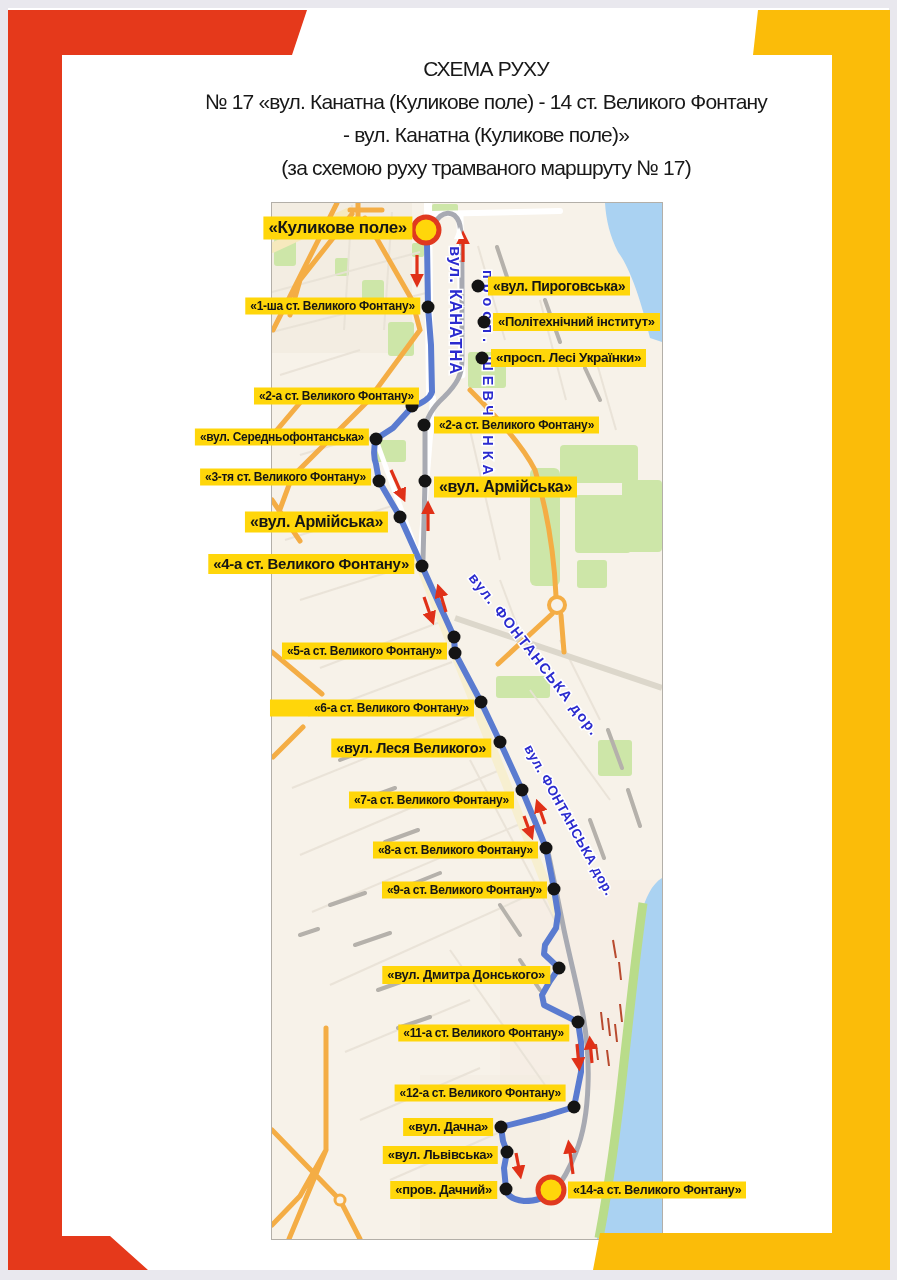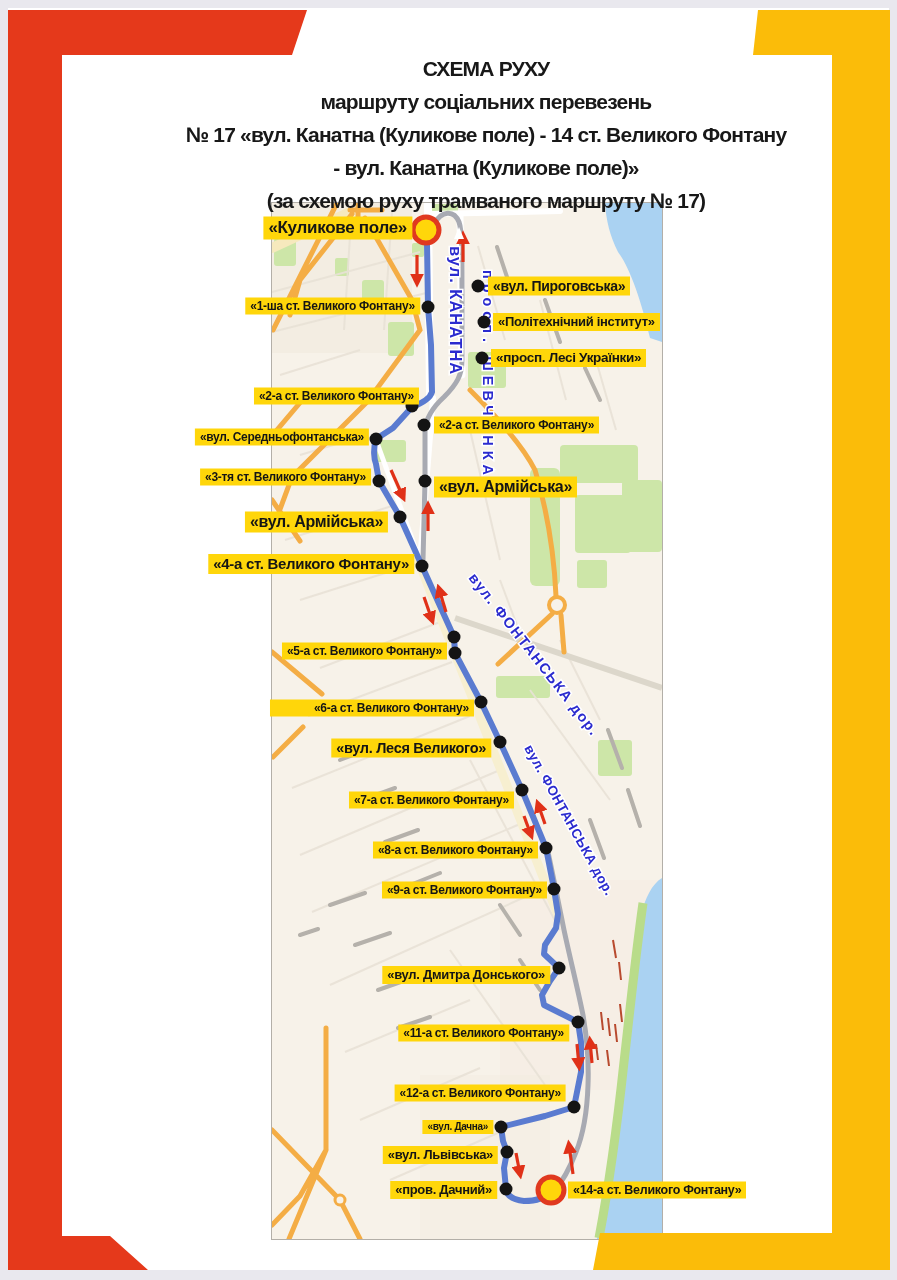--- a/index.html
+++ b/index.html
@@ -1,20 +1,20 @@
 <!DOCTYPE html>
 <html style="--ribbon_red: #e5391b; --ribbon_yellow: #fbbc09; --label_yellow: #ffd60a; --route_blue: #5a7bd0; --return_gray: #a8aab2; --arrow_red: #e03118; --street_text_blue: #2b2bcf; --water_blue: #aad2f2; --park_green: #cde6a8; --road_orange: #f4ad45; --title_color: #181818;"><head>
 <meta charset="utf-8">
 <style>
   html,body{margin:0;padding:0;width:897px;height:1280px;overflow:hidden;background:#e9e8ee;
             font-family:"Liberation Sans",sans-serif;}
   .page{position:absolute;left:8px;top:8px;width:881px;height:1262px;background:#ffffff;}
   .corners{position:absolute;left:0;top:0;z-index:2;pointer-events:none;}
   .title{position:absolute;left:75px;top:52px;width:822px;z-index:3;text-align:center;
-         color:var(--title_color,#181818);font-weight:700;font-size:21px;line-height:33px;
+         color:var(--title_color,#181818);font-weight:400;font-size:21px;line-height:33px;
          letter-spacing:-0.8px;}
   .map-wrap{position:absolute;left:272px;top:203px;width:390px;height:1036px;z-index:1;}
   .map-wrap svg{display:block;outline:1px solid #b3afa8;}
   #stops-layer{position:absolute;left:0;top:0;width:787px;height:1280px;z-index:4;}
   .stop-label{position:absolute;background:var(--label_yellow,#ffd60a);color:#151515;
               font-weight:700;white-space:nowrap;padding:1px 5px 2px;letter-spacing:-0.3px;
               transform:translate(0,-50%);}
   .stop-label.left{transform:translate(-100%,-50%);}
   .dot{position:absolute;width:13px;height:13px;border-radius:50%;background:#141414;
        transform:translate(-50%,-50%);}
@@ -27,21 +27,20 @@
 
 <div class="page"></div>
 
 <svg class="corners" width="897" height="1280">
   <path d="M8,10 L307,10 L292,55 L62,55 L62,1236 L110,1236 L148,1270 L8,1270 Z" style="fill:var(--ribbon_red,#e5391b)"></path>
   <path d="M758,10 L890,10 L890,1270 L593,1270 L600,1233 L832,1233 L832,55 L753,55 Z" style="fill:var(--ribbon_yellow,#fbbc09)"></path>
 </svg>
 
 <div class="title">
   <div>СХЕМА РУХУ</div>
-  <div>маршруту соціальних перевезень</div>
   <div>№ 17 «вул. Канатна (Куликове поле) - 14 ст. Великого Фонтану</div>
   <div>- вул. Канатна (Куликове поле)»</div>
   <div>(за схемою руху трамваного маршруту № 17)</div>
 </div>
 
 <div class="map-wrap">
 <svg width="390" height="1036" viewBox="272 203 390 1036">
   <defs>
     <marker id="ah" viewBox="0 0 10 10" refX="6" refY="5" markerWidth="4.4" markerHeight="4.4" orient="auto-start-reverse">
       <path d="M0,0 L10,5 L0,10 z" style="fill:var(--arrow_red,#e03118)"></path>
@@ -172,20 +171,20 @@
     <div class="stop-label left" style="font-size: 12px; left: 538px; top: 850px;">«8-а ст. Великого Фонтану»</div>
     <div class="dot" style="left: 554px; top: 889px;"></div>
     <div class="stop-label left" style="font-size: 12px; left: 547px; top: 890px;">«9-а ст. Великого Фонтану»</div>
     <div class="dot" style="left: 559px; top: 968px;"></div>
     <div class="stop-label left" style="font-size: 13px; left: 550px; top: 975px;">«вул. Дмитра Донського»</div>
     <div class="dot" style="left: 578px; top: 1022px;"></div>
     <div class="stop-label left" style="font-size: 12px; left: 569px; top: 1033px;">«11-а ст. Великого Фонтану»</div>
     <div class="dot" style="left: 574px; top: 1107px;"></div>
     <div class="stop-label left" style="font-size: 12px; left: 566px; top: 1093px;">«12-а ст. Великого Фонтану»</div>
     <div class="dot" style="left: 501px; top: 1127px;"></div>
-    <div class="stop-label left" style="font-size: 10px; left: 493px; top: 1127px;">«вул. Дачна»</div>
+    <div class="stop-label left" style="font-size: 13px; left: 493px; top: 1127px;">«вул. Дачна»</div>
     <div class="dot" style="left: 507px; top: 1152px;"></div>
     <div class="stop-label left" style="font-size: 13px; left: 498px; top: 1155px;">«вул. Львівська»</div>
     <div class="dot" style="left: 506px; top: 1189px;"></div>
     <div class="stop-label left" style="font-size: 13px; left: 497px; top: 1190px;">«пров. Дачний»</div>
     <div class="terminal" style="left: 551px; top: 1190px;"></div>
     <div class="stop-label right" style="font-size: 12.5px; left: 568px; top: 1190px;">«14-а ст. Великого Фонтану»</div>
   </div>
 
 </body></html>

